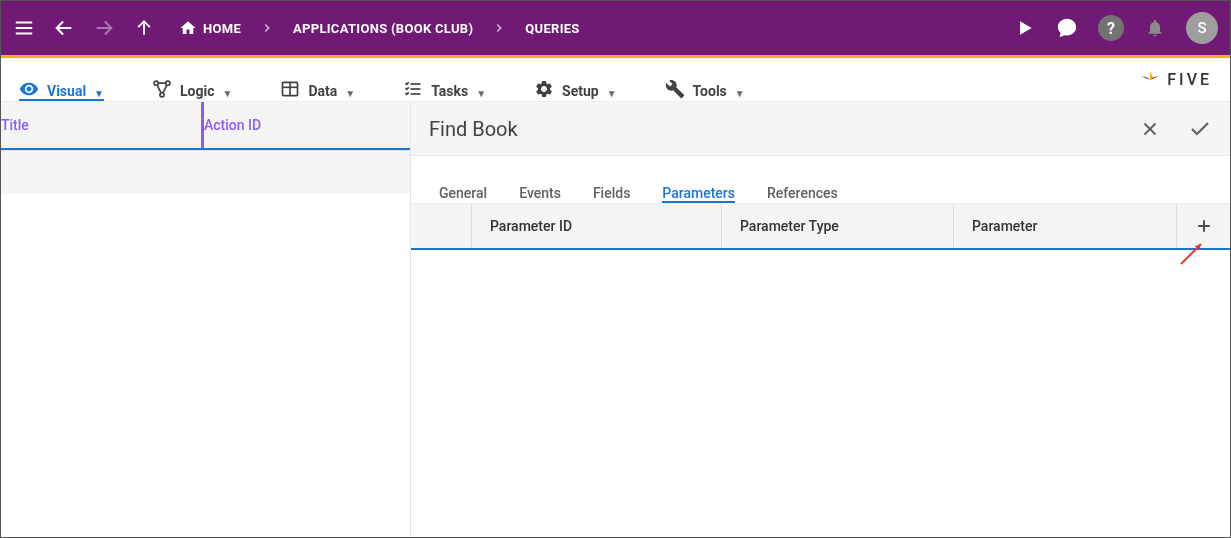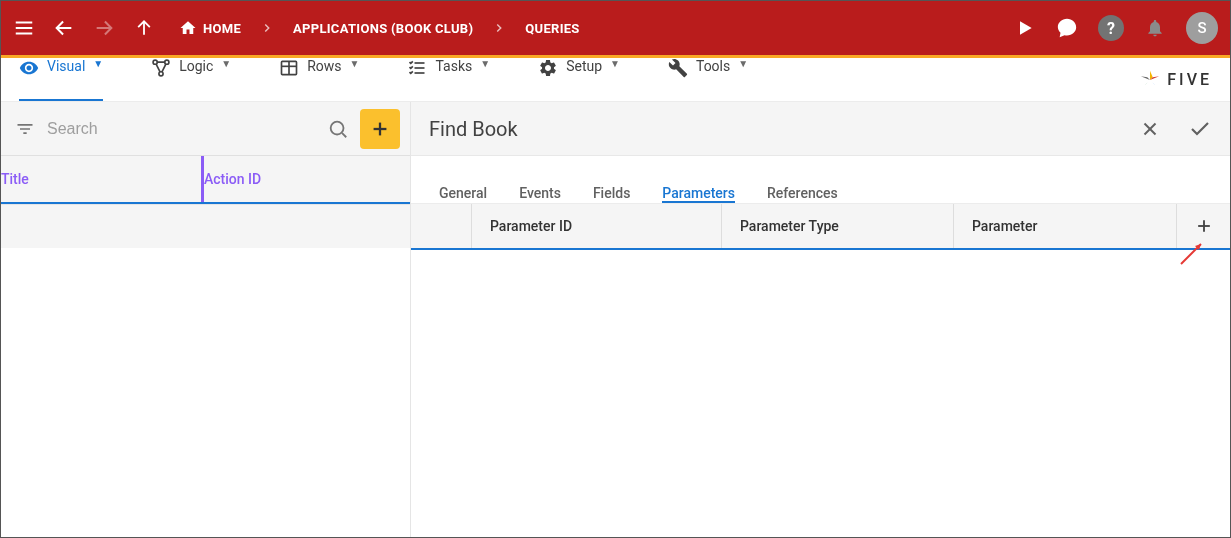--- a/index.html
+++ b/index.html
@@ -1,34 +1,34 @@
 <!DOCTYPE html>
 <html><head>
 <meta charset="utf-8">
 <style>
   * { box-sizing: border-box; margin: 0; padding: 0; }
   body { font-family: Roboto, Arial, sans-serif; font-size: 14px; color: #212121; background: #fff; width: 1231px; height: 538px; overflow: hidden; border: 1px solid #555; }
 
   
-  .topbar { height: 54px; background: #b91c1c; display: flex; align-items: center; padding: 0 12px; color: #fff; }
+  .topbar { height: 54px; background: #701a75; display: flex; align-items: center; padding: 0 12px; color: #fff; }
   .topbar .left { display: flex; align-items: center; gap: 18px; }
   .topbar .right { margin-left: auto; display: flex; align-items: center; gap: 20px; }
   .topbar .icon { width: 22px; height: 22px; display: flex; align-items: center; justify-content: center; cursor: pointer; color: #fff; }
   .topbar .icon.dim { opacity: 0.4; cursor: default; }
   .breadcrumb { display: flex; align-items: center; gap: 18px; margin-left: 6px; }
   .breadcrumb .crumb { font-weight: 700; font-size: 13px; letter-spacing: 0.3px; display: flex; align-items: center; gap: 6px; cursor: pointer; }
   .breadcrumb .chev { width: 16px; height: 16px; display:flex; align-items:center; justify-content:center; opacity:0.7; }
   .avatar { width: 32px; height: 32px; border-radius: 50%; background: #9e9e9e; color: #fff; display:flex; align-items:center; justify-content:center; font-weight:500; font-size:15px; }
   .help-circle { width:26px; height:26px; border-radius:50%; background:#737373; color:#fff; font-weight:bold; display:flex; align-items:center; justify-content:center; font-size:16px; }
 
   .accent-strip { height: 3px; background: #f9a825; }
 
   
   .nav { height: 44px; display: flex; align-items: center; padding: 0 18px; gap: 48px; border-bottom: 1px solid #ececec; }
-  .nav-item { display:flex; align-items:flex-start; gap:8px; font-weight:400; color:#424242; cursor:pointer; height:100%; border-bottom:2px solid transparent; }
+  .nav-item { display:flex; align-items:flex-end; gap:8px; font-weight:700; color:#424242; cursor:pointer; height:100%; border-bottom:2px solid transparent; }
   .nav-item.active { color:#1976d2; border-bottom-color:#1976d2; }
   .nav-item .tri { color:#6b6b6b; font-size:10px; }
   .nav-item.active .tri { color:#1976d2; }
   .nav-item .ic { width:20px; height:20px; display:flex; align-items:center; justify-content:center; }
   .logo { margin-left:auto; display:flex; align-items:center; gap:6px; letter-spacing:3px; font-weight:500; color:#333; font-size:16px; }
   .logo-mark { width:22px; height:22px; }
 
   
   .content { display:flex; height: calc(100% - 54px - 3px - 44px); }
 
@@ -173,21 +173,21 @@
     <span class="tri">▼</span>
   </div>
   <div class="nav-item">
     <span class="ic">
       <svg width="20" height="20" viewBox="0 0 24 24" fill="none" stroke="#424242" stroke-width="2">
           <rect x="3" y="4" width="18" height="16" rx="1"></rect>
           <line x1="3" y1="10" x2="21" y2="10"></line>
           <line x1="12" y1="4" x2="12" y2="20"></line>
         </svg>
     </span>
-    <span>Rows</span>
+    <span>Data</span>
     <span class="tri">▼</span>
   </div>
   <div class="nav-item">
     <span class="ic">
       <svg width="20" height="20" viewBox="0 0 24 24" fill="none" stroke="#424242" stroke-width="2">
           <line x1="9" y1="6" x2="21" y2="6"></line>
           <line x1="9" y1="12" x2="21" y2="12"></line>
           <line x1="9" y1="18" x2="21" y2="18"></line>
           <polyline points="3 5 4.5 6.5 7 4"></polyline>
           <polyline points="3 11 4.5 12.5 7 10"></polyline>
@@ -223,40 +223,20 @@
         <polygon fill="#188038" points="4,20 12,12 9,15"></polygon>
         <polygon fill="#666" points="2,8 9,9 12,12"></polygon>
       </svg>
     <span>FIVE</span>
   </div>
 </div>
 
 <div class="content">
 
   <div class="left-panel">
-    <div class="search-row">
-      <span class="filter-ic">
-        <svg width="20" height="20" viewBox="0 0 24 24" fill="currentColor">
-            <path d="M10 18h4v-2h-4v2zM3 6v2h18V6H3zm3 7h12v-2H6v2z"></path>
-          </svg>
-      </span>
-      <input class="search-input" placeholder="Search" style="">
-      <span class="search-ic">
-        <svg width="22" height="22" viewBox="0 0 24 24" fill="none" stroke="currentColor" stroke-width="2">
-            <circle cx="11" cy="11" r="7"></circle>
-            <line x1="21" y1="21" x2="16.5" y2="16.5"></line>
-          </svg>
-      </span>
-      <div class="add-btn">
-        <svg width="22" height="22" viewBox="0 0 24 24" fill="none" stroke="currentColor" stroke-width="2.5">
-            <line x1="12" y1="5" x2="12" y2="19"></line>
-            <line x1="5" y1="12" x2="19" y2="12"></line>
-          </svg>
-      </div>
-    </div>
     <div class="list-header">
       <div class="col title">
           <span>Title</span>
         </div>
       <div class="col action">
           <span>Action ID</span>
         </div>
     </div>
     <div class="left-footer"></div>
   </div>

